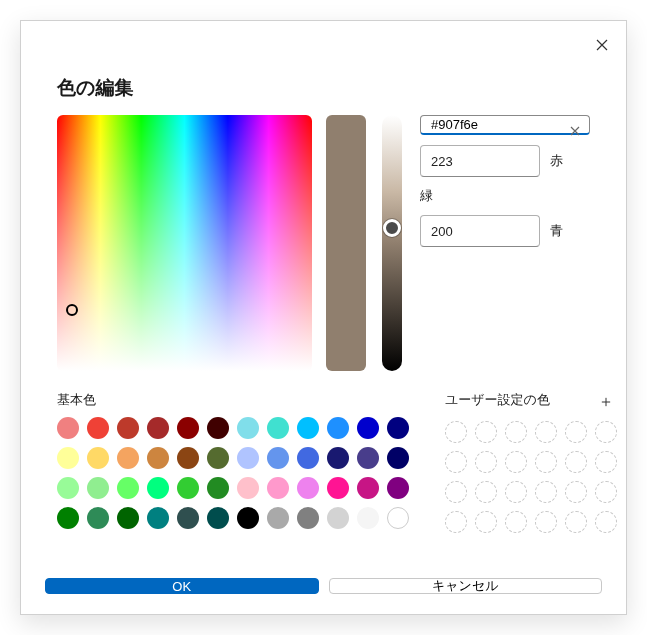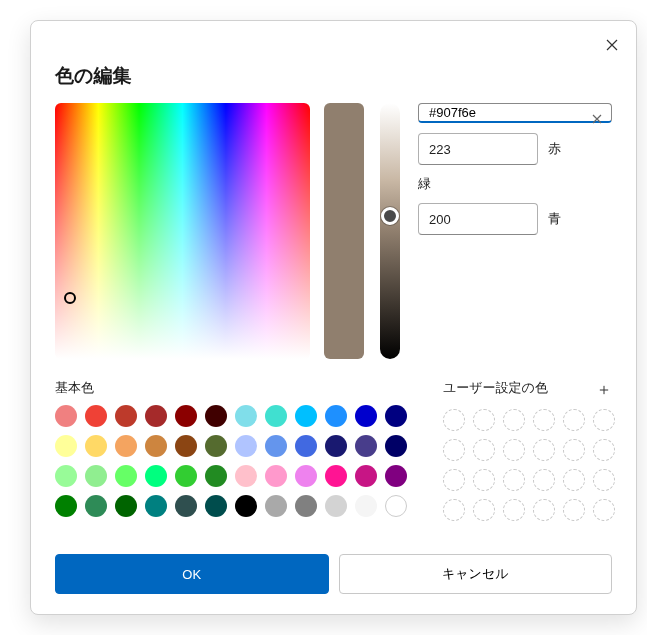--- a/index.html
+++ b/index.html
@@ -8,26 +8,25 @@
     padding: 20px;
     font-family: "Segoe UI", "Yu Gothic UI", sans-serif;
     font-size: 13px;
     color: #1a1a1a;
     background: #fff;
   }
   .dialog {
     width: 607px;
     height: 595px;
     border: 1px solid #d0d0d0;
-    border-radius: 8px;
+    border-radius: 0;
     box-shadow: 0 8px 24px rgba(0,0,0,0.12);
     position: relative;
     background: #fff;
-    padding: 0;
-    margin-left: 10px;
+    padding: 12px;
   }
   .close-btn {
     position: absolute;
     top: 8px;
     right: 8px;
     width: 32px;
     height: 32px;
     display: flex;
     align-items: center;
     justify-content: center;
@@ -232,21 +231,21 @@
   .footer {
     position: absolute;
     left: 24px;
     right: 24px;
     bottom: 20px;
     display: flex;
     gap: 10px;
   }
   .btn {
     flex: 1;
-    height: 40px;
+    height: 16px;
     border-radius: 4px;
     border: 1px solid #c8c8c8;
     background: #fff;
     font-size: 13px;
     cursor: pointer;
     display: flex;
     align-items: center;
     justify-content: center;
   }
   .btn.primary {

